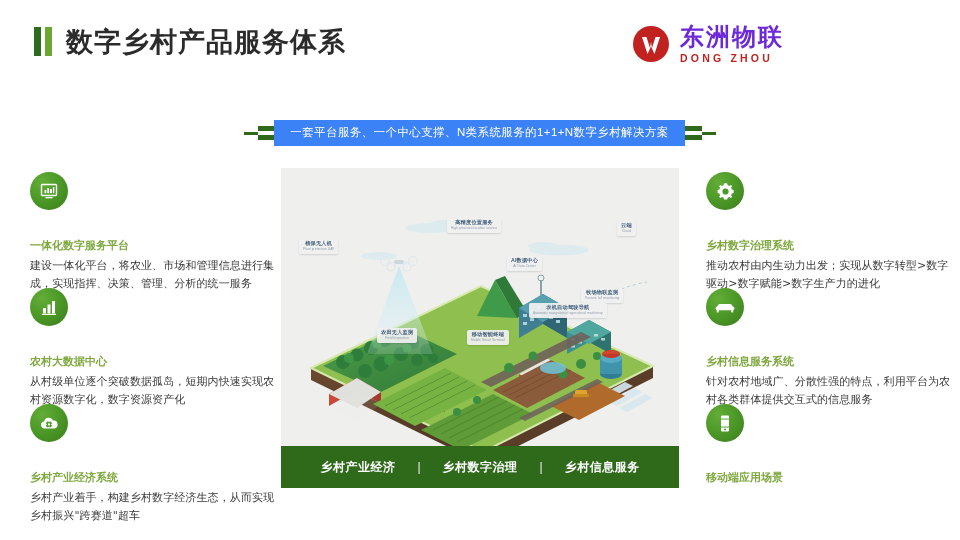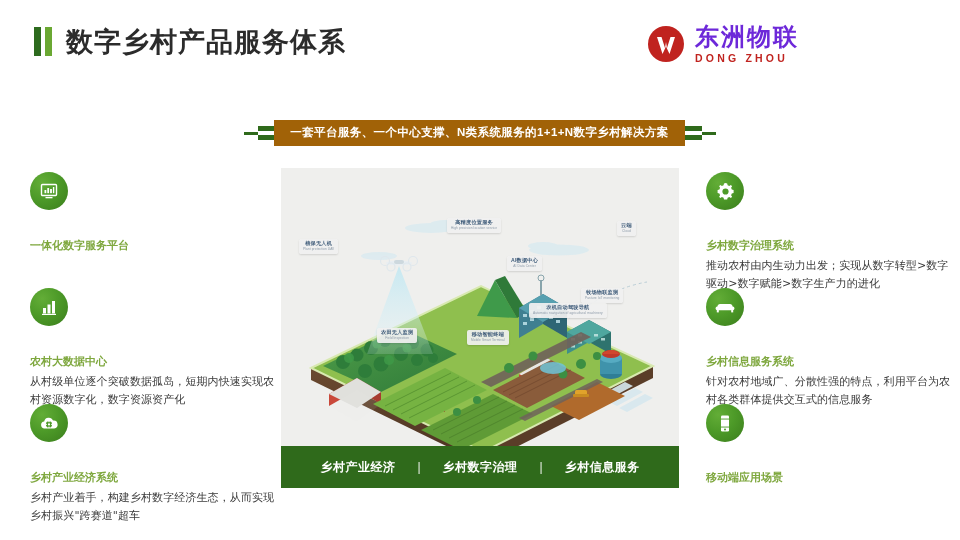--- a/index.html
+++ b/index.html
@@ -12,21 +12,21 @@
     background: #ffffff;
     font-family: "Liberation Sans", "DejaVu Sans", sans-serif;
     overflow: hidden;
     position: relative;
   }
 
   
   .header {
     position: absolute;
     left: 0; top: 0;
-    width: 808px; height: 92px; padding-left: 15px;
+    width: 808px; height: 92px;
   }
   .title-wrap {
     position: absolute;
     left: 34px; top: 26px;
     display: flex;
     align-items: center;
     gap: 14px;
   }
   .title-bars {
     display: flex;
@@ -88,24 +88,24 @@
   .banner-row {
     position: absolute;
     left: 0; top: 118px;
     width: 960px;
     height: 30px;
     display: flex;
     align-items: center;
     justify-content: center;
   }
   .banner-pill {
-    background: #a16207;
+    background: #3b82f6;
     color: #ffffff;
     font-size: 11.5px;
-    font-weight: bold;
+    font-weight: normal;
     letter-spacing: 0.4px;
     padding: 7px 16px 8px;
     white-space: nowrap;
     line-height: 1;
     z-index: 2;
   }
   .banner-deco {
     display: flex;
     align-items: center;
     z-index: 1;
@@ -287,20 +287,21 @@
       <rect x="2.5" y="3.5" width="15" height="11" rx="1" fill="none" stroke="#ffffff" stroke-width="1.4"></rect>
       <rect x="5.5" y="9" width="1.8" height="3.2" fill="#ffffff"></rect>
       <rect x="8.3" y="7" width="1.8" height="5.2" fill="#ffffff"></rect>
       <rect x="11.1" y="8" width="1.8" height="4.2" fill="#ffffff"></rect>
       <rect x="13.9" y="6" width="1.4" height="6.2" fill="#ffffff"></rect>
       <rect x="6.5" y="16" width="7" height="1.3" fill="#ffffff"></rect>
     </svg>
   </div>
   <div class="feat-body">
     <div class="feat-title">一体化数字服务平台</div>
+    <div class="feat-desc">建设一体化平台，将农业、市场和管理信息进行集成，实现指挥、决策、管理、分析的统一服务</div>
   </div>
 </div>
 
 <div class="feat col-left r2">
   <div class="feat-icon">
     <svg width="20" height="20" viewBox="0 0 20 20">
       <rect x="4" y="11" width="3" height="5.5" fill="#ffffff"></rect>
       <rect x="8.5" y="7.5" width="3" height="9" fill="#ffffff"></rect>
       <rect x="13" y="4" width="3" height="12.5" fill="#ffffff"></rect>
       <rect x="3" y="16.8" width="14" height="1.2" fill="#ffffff"></rect>

